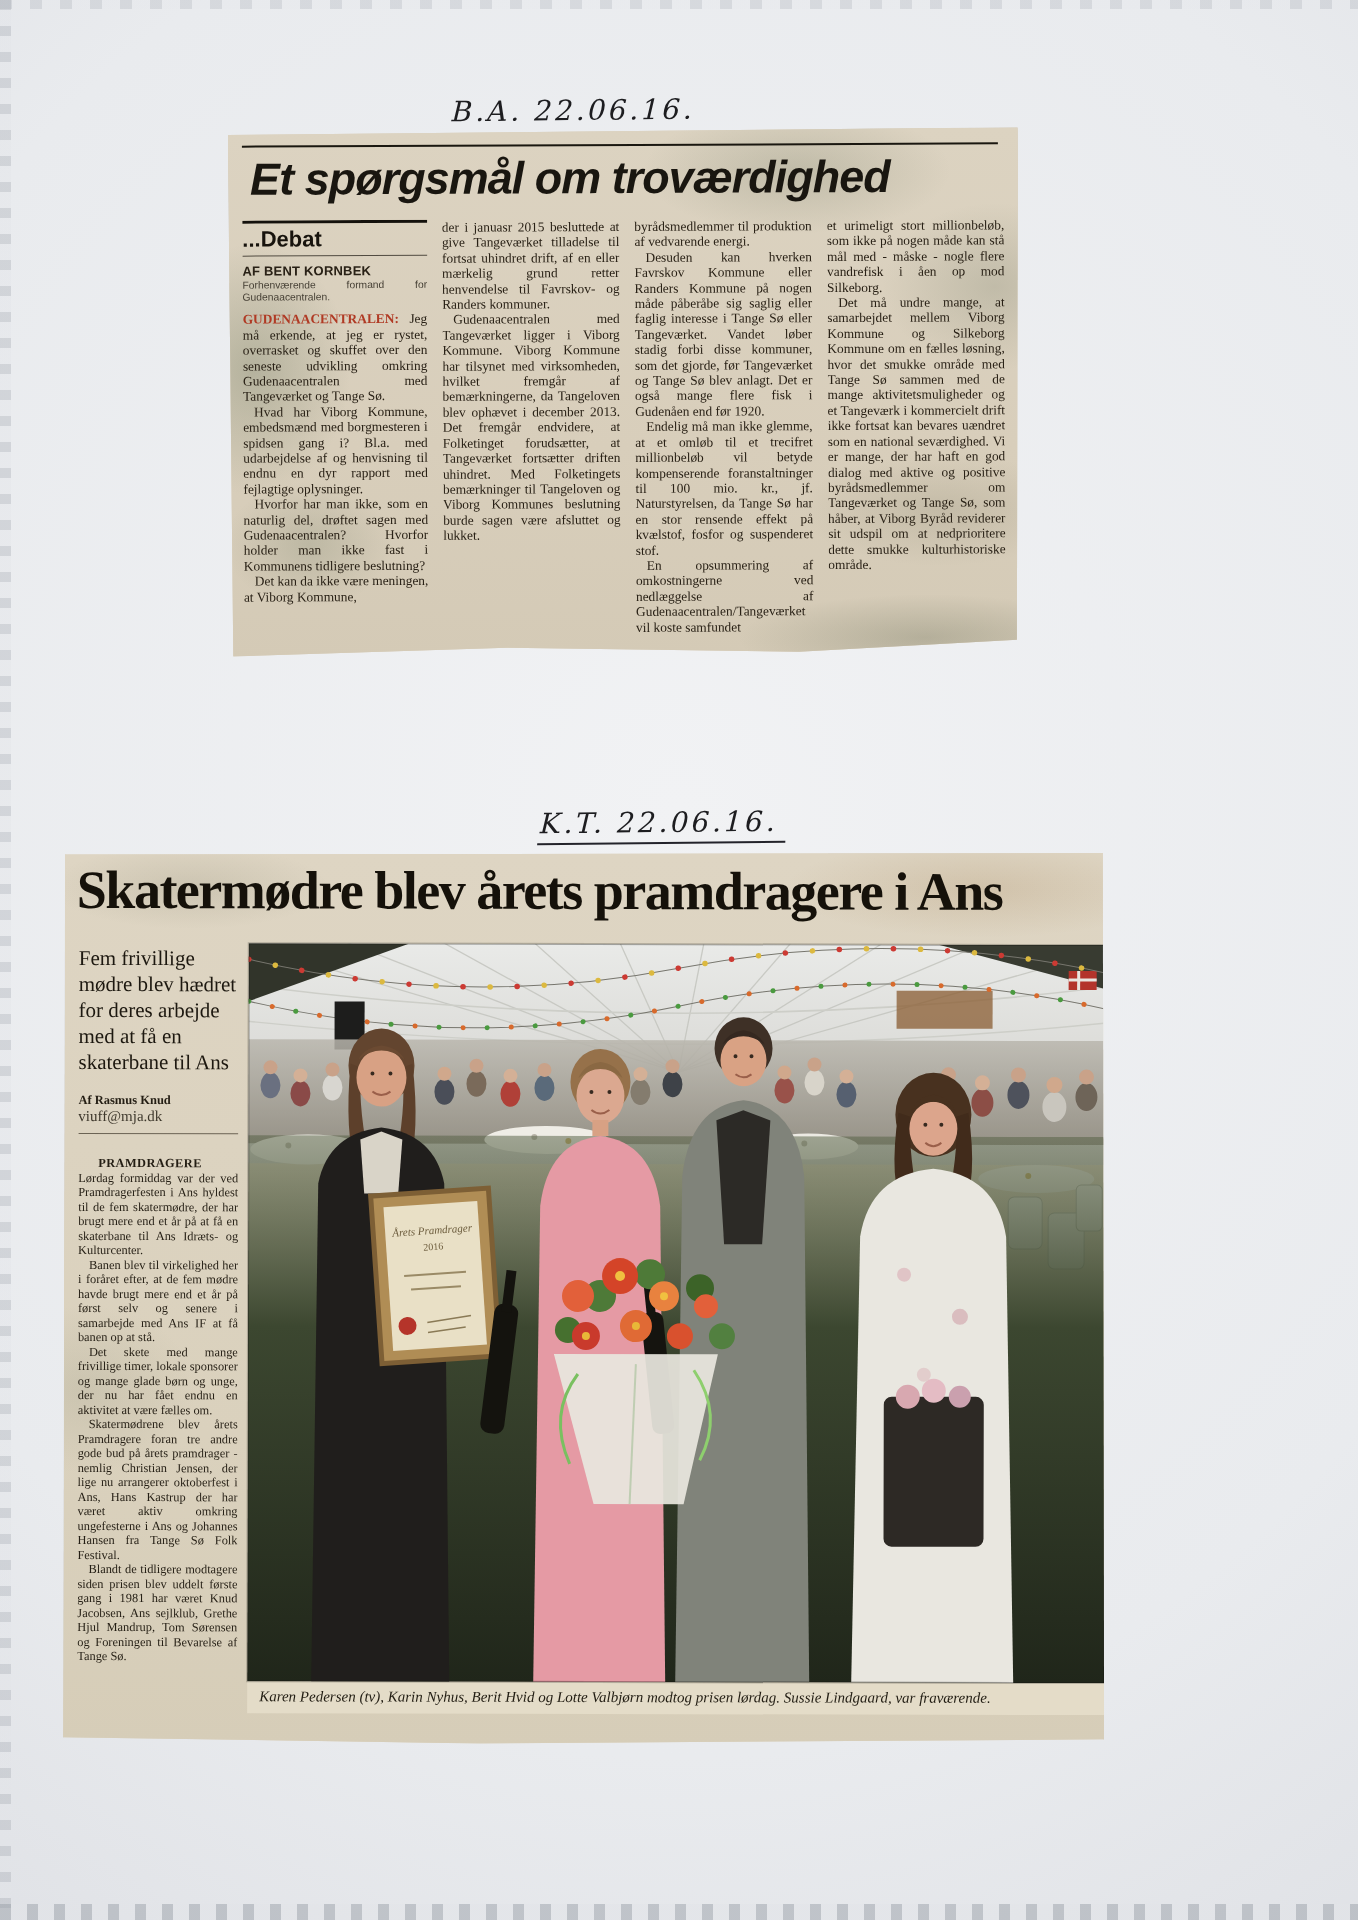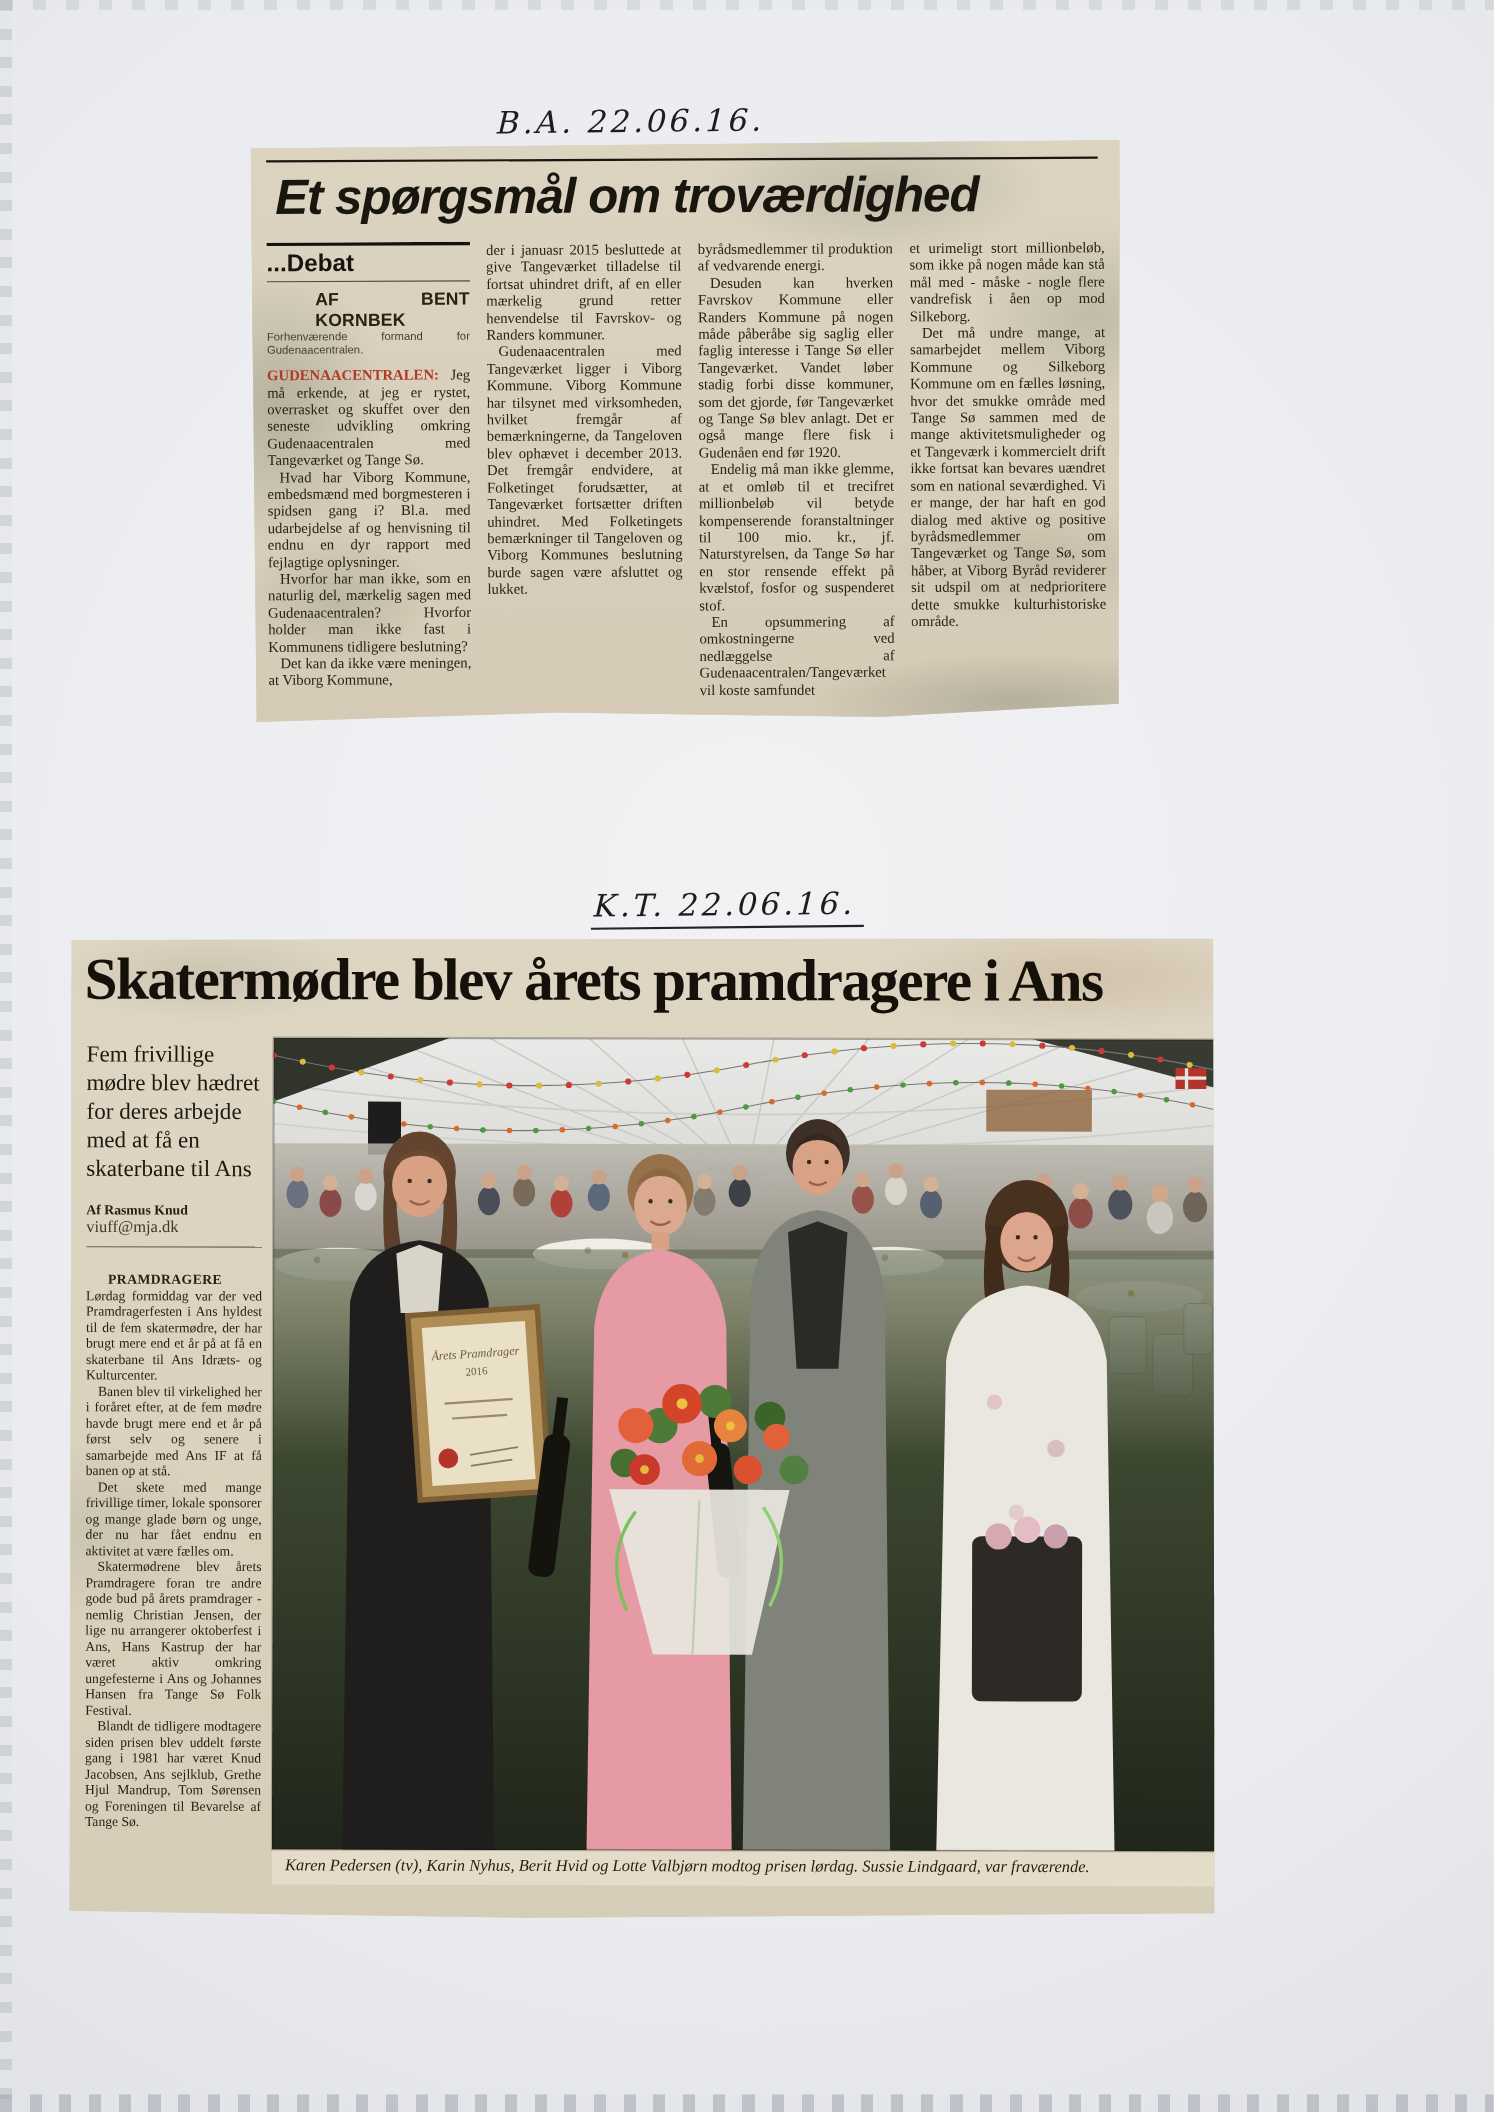--- a/index.html
+++ b/index.html
@@ -71,21 +71,21 @@
     display:grid;grid-template-columns:1.04fr 1fr 1fr 1fr;gap:15px;
     font-size:13.4px;line-height:1.15;text-align:justify;
     overflow:hidden;
   }
   .c1-cols .col{overflow:hidden;}
   .debat-box{border-top:3.5px solid #14110c;border-bottom:1.5px solid #514b41;margin-bottom:8px;}
   .debat-title{
     font-family:"Liberation Sans", sans-serif;font-weight:800;
     font-size:22px;padding:3px 0 4px 0;color:#17130d;
   }
-  .c1-byline-name{font-family:"Liberation Sans", sans-serif;font-weight:700;font-size:16px;letter-spacing:.2px;margin-left:44px;}
+  .c1-byline-name{font-family:"Liberation Sans", sans-serif;font-weight:700;font-size:13px;letter-spacing:.2px;}
   .c1-byline-title{font-family:"Liberation Sans", sans-serif;font-size:10.3px;line-height:1.12;color:#453f34;margin-bottom:9px;}
   .lead-red{color:#b03a24;font-weight:700;font-family:"Liberation Serif", serif;}
   .lead-dark{font-weight:700;}
   .np p{margin:0;}
   .np p.ind{text-indent:11px;}
   
   .clipping2{
     position:absolute;left:64px;top:852px;width:1041px;height:897px;
     transform:rotate(0.12deg);
     background-color:#dcd3c0;
@@ -146,21 +146,21 @@
     <div class="c1-headline">Et spørgsmål om troværdighed</div>
     <div class="c1-cols np">
       <div class="col">
         <div class="debat-box">
           <div class="debat-title">...Debat</div>
         </div>
         <div class="c1-byline-name">AF BENT KORNBEK</div>
         <div class="c1-byline-title">Forhenværende formand for Gudenaacentralen.</div>
         <p><span class="lead-red">GUDENAACENTRALEN:</span> <span>Jeg må erkende, at jeg er rystet, overrasket og skuffet over den seneste udvikling omkring Gudenaacentralen med Tangeværket og Tange Sø.</span></p>
         <p class="ind">Hvad har Viborg Kommune, embedsmænd med borgmesteren i spidsen gang i? Bl.a. med udarbejdelse af og henvisning til endnu en dyr rapport med fejlagtige oplysninger.</p>
-        <p class="ind">Hvorfor har man ikke, som en naturlig del, mærkelig sagen med Gudenaacentralen? Hvorfor holder man ikke fast i Kommunens tidligere beslutning?</p>
+        <p class="ind">Hvorfor har man ikke, som en naturlig del, drøftet sagen med Gudenaacentralen? Hvorfor holder man ikke fast i Kommunens tidligere beslutning?</p>
         <p class="ind">Det kan da ikke være meningen, at Viborg Kommune,</p>
       </div>
       <div class="col">
         <p>der i januasr 2015 besluttede at give Tangeværket tilladelse til fortsat uhindret drift, af en eller mærkelig grund retter henvendelse til Favrskov- og Randers kommuner.</p>
         <p class="ind">Gudenaacentralen med Tangeværket ligger i Viborg Kommune. Viborg Kommune har tilsynet med virksomheden, hvilket fremgår af bemærkningerne, da Tangeloven blev ophævet i december 2013. Det fremgår endvidere, at Folketinget forudsætter, at Tangeværket fortsætter driften uhindret. Med Folketingets bemærkninger til Tangeloven og Viborg Kommunes beslutning burde sagen være afsluttet og lukket.</p>
       </div>
       <div class="col">
         <p>byrådsmedlemmer til produktion af vedvarende energi.</p>
         <p class="ind">Desuden kan hverken Favrskov Kommune eller Randers Kommune på nogen måde påberåbe sig saglig eller faglig interesse i Tange Sø eller Tangeværket. Vandet løber stadig forbi disse kommuner, som det gjorde, før Tangeværket og Tange Sø blev anlagt. Det er også mange flere fisk i Gudenåen end før 1920.</p>
         <p class="ind">Endelig må man ikke glemme, at et omløb til et trecifret millionbeløb vil betyde kompenserende foranstaltninger til 100 mio. kr., jf. Naturstyrelsen, da Tange Sø har en stor rensende effekt på kvælstof, fosfor og suspenderet stof.</p>

